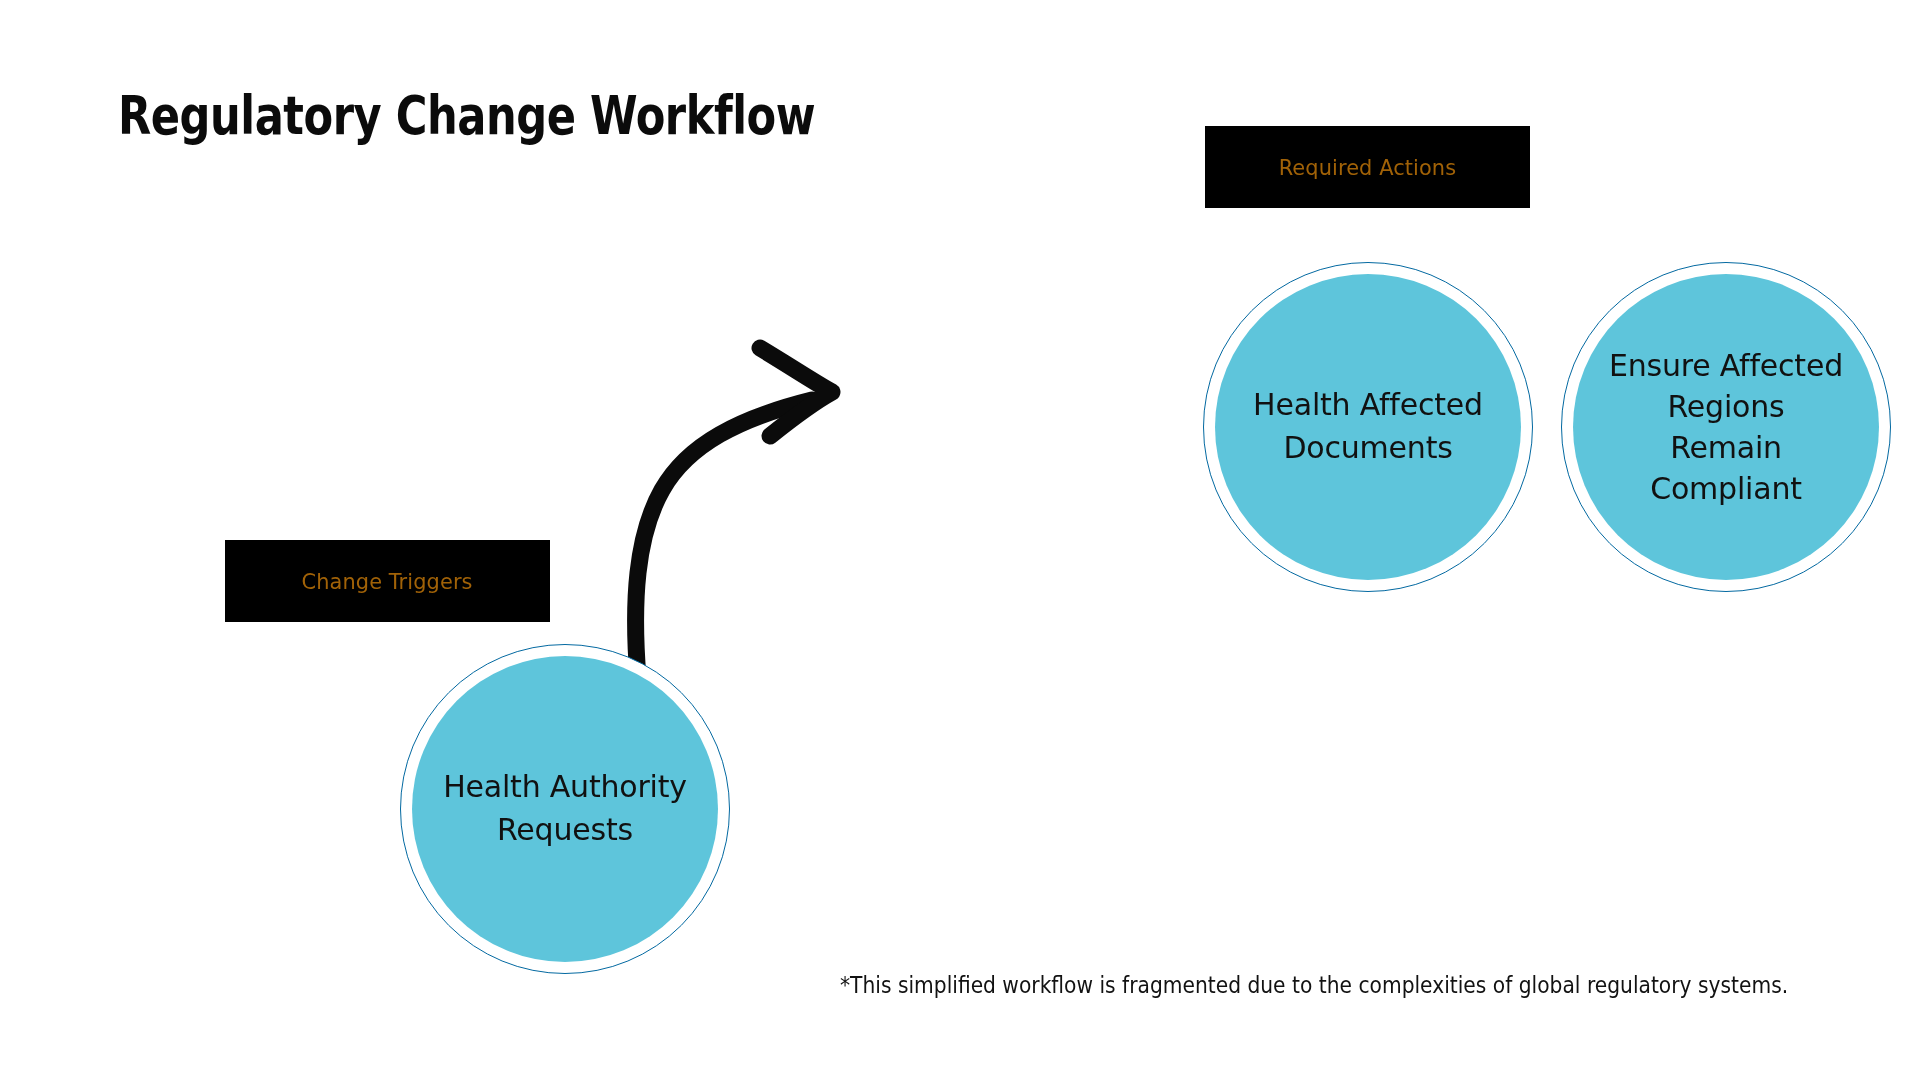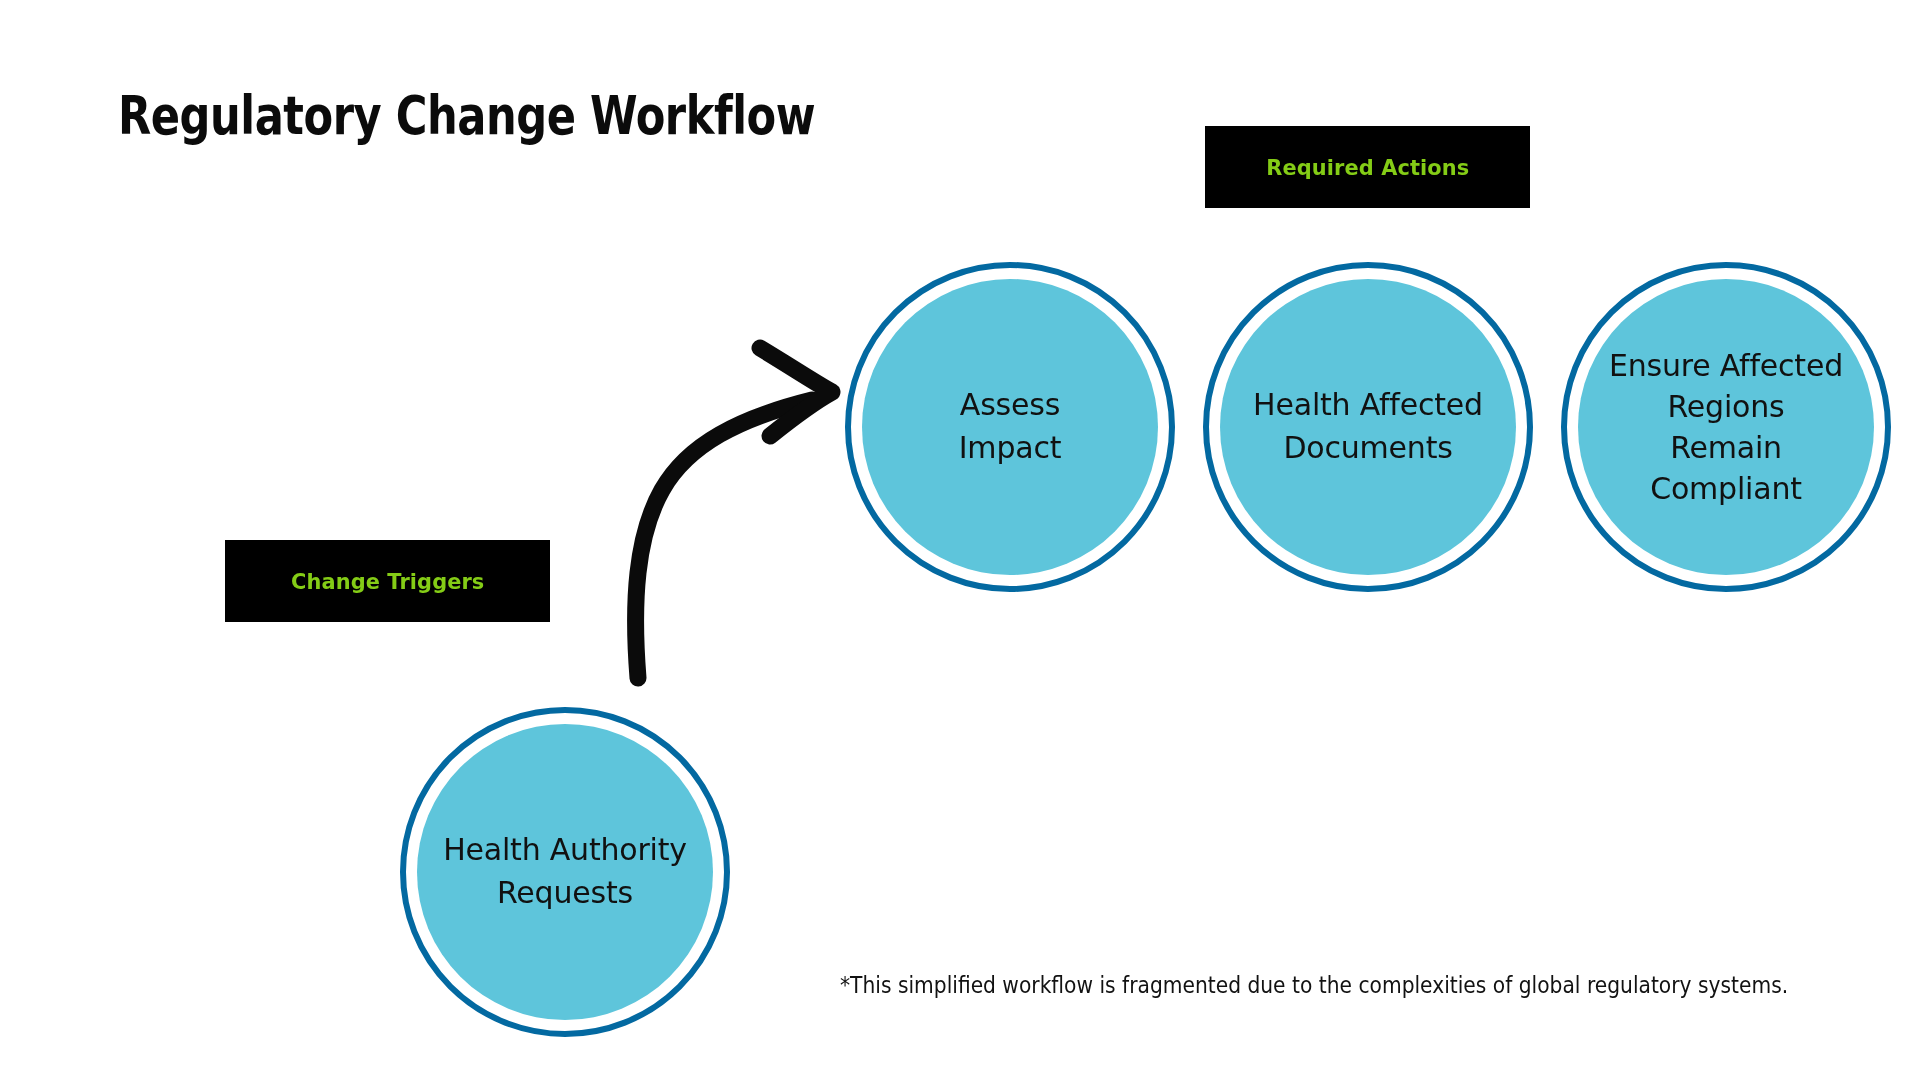--- a/index.html
+++ b/index.html
@@ -38,26 +38,26 @@
     white-space: nowrap;
     transform: scaleX(0.80);
     transform-origin: left top;
     line-height: 1.05;
   }
 
   
   .section-label {
     position: absolute;
     background: #000000;
-    color: #84cc16;
+    color: #a16207;
     display: flex;
     align-items: center;
     justify-content: center;
     font-family: "DejaVu Sans", "Liberation Sans", sans-serif;
-    font-weight: 700;
+    font-weight: 400;
     font-size: 22px;
     letter-spacing: 0.1px;
     white-space: nowrap;
   }
   .label-change-triggers {
     left: 225px;
     top: 540px;
     width: 325px;
     height: 82px;
     text-align: right;
@@ -70,21 +70,21 @@
   }
   .section-label .label-text {
     transform: scaleX(0.95);
   }
 
   
   .node {
     position: absolute;
     border-radius: 50%;
     box-sizing: border-box;
-    border: 6px solid #0369a1;
+    border: 1px solid #0369a1;
     background: #ffffff;
   }
   .node .fill {
     position: absolute;
     left: 11px;
     top: 11px;
     right: 11px;
     bottom: 11px;
     border-radius: 50%;
     background: #5ec5db;
@@ -109,21 +109,21 @@
     line-height: 1.37;
   }
 
   
   .node-assess      { left: 845px;  top: 262px; width: 330px; height: 330px; z-index: 3; }
   .node-update      { left: 1203px; top: 262px; width: 330px; height: 330px; z-index: 2; }
   .node-ensure      { left: 1561px; top: 262px; width: 330px; height: 330px; z-index: 1; }
 
   
   .node-manufacturing { left: 42px;  top: 678px; width: 330px; height: 330px; z-index: 3; }
-  .node-health        { left: 400px; top: 707px; width: 330px; height: 330px; z-index: 2; }
+  .node-health        { left: 400px; top: 644px; width: 330px; height: 330px; z-index: 2; }
 
   
   .flow-arrow {
     position: absolute;
     left: 600px;
     top: 340px;
     width: 290px;
     height: 350px;
     overflow: visible;
     pointer-events: none;
@@ -151,25 +151,20 @@
   <div class="page-title">Regulatory Change Workflow</div>
 
   <div class="section-label label-required-actions">
     <span class="label-text">Required Actions</span>
   </div>
 
   <div class="section-label label-change-triggers">
     <span class="label-text">Change Triggers</span>
   </div>
 
-  <div class="node node-assess">
-    <div class="fill"></div>
-    <div class="node-label">Assess
-Impact</div>
-  </div>
 
   <div class="node node-update">
     <div class="fill"></div>
     <div class="node-label">Health Affected
 Documents</div>
   </div>
 
   <div class="node node-ensure tight">
     <div class="fill"></div>
     <div class="node-label">Ensure Affected

